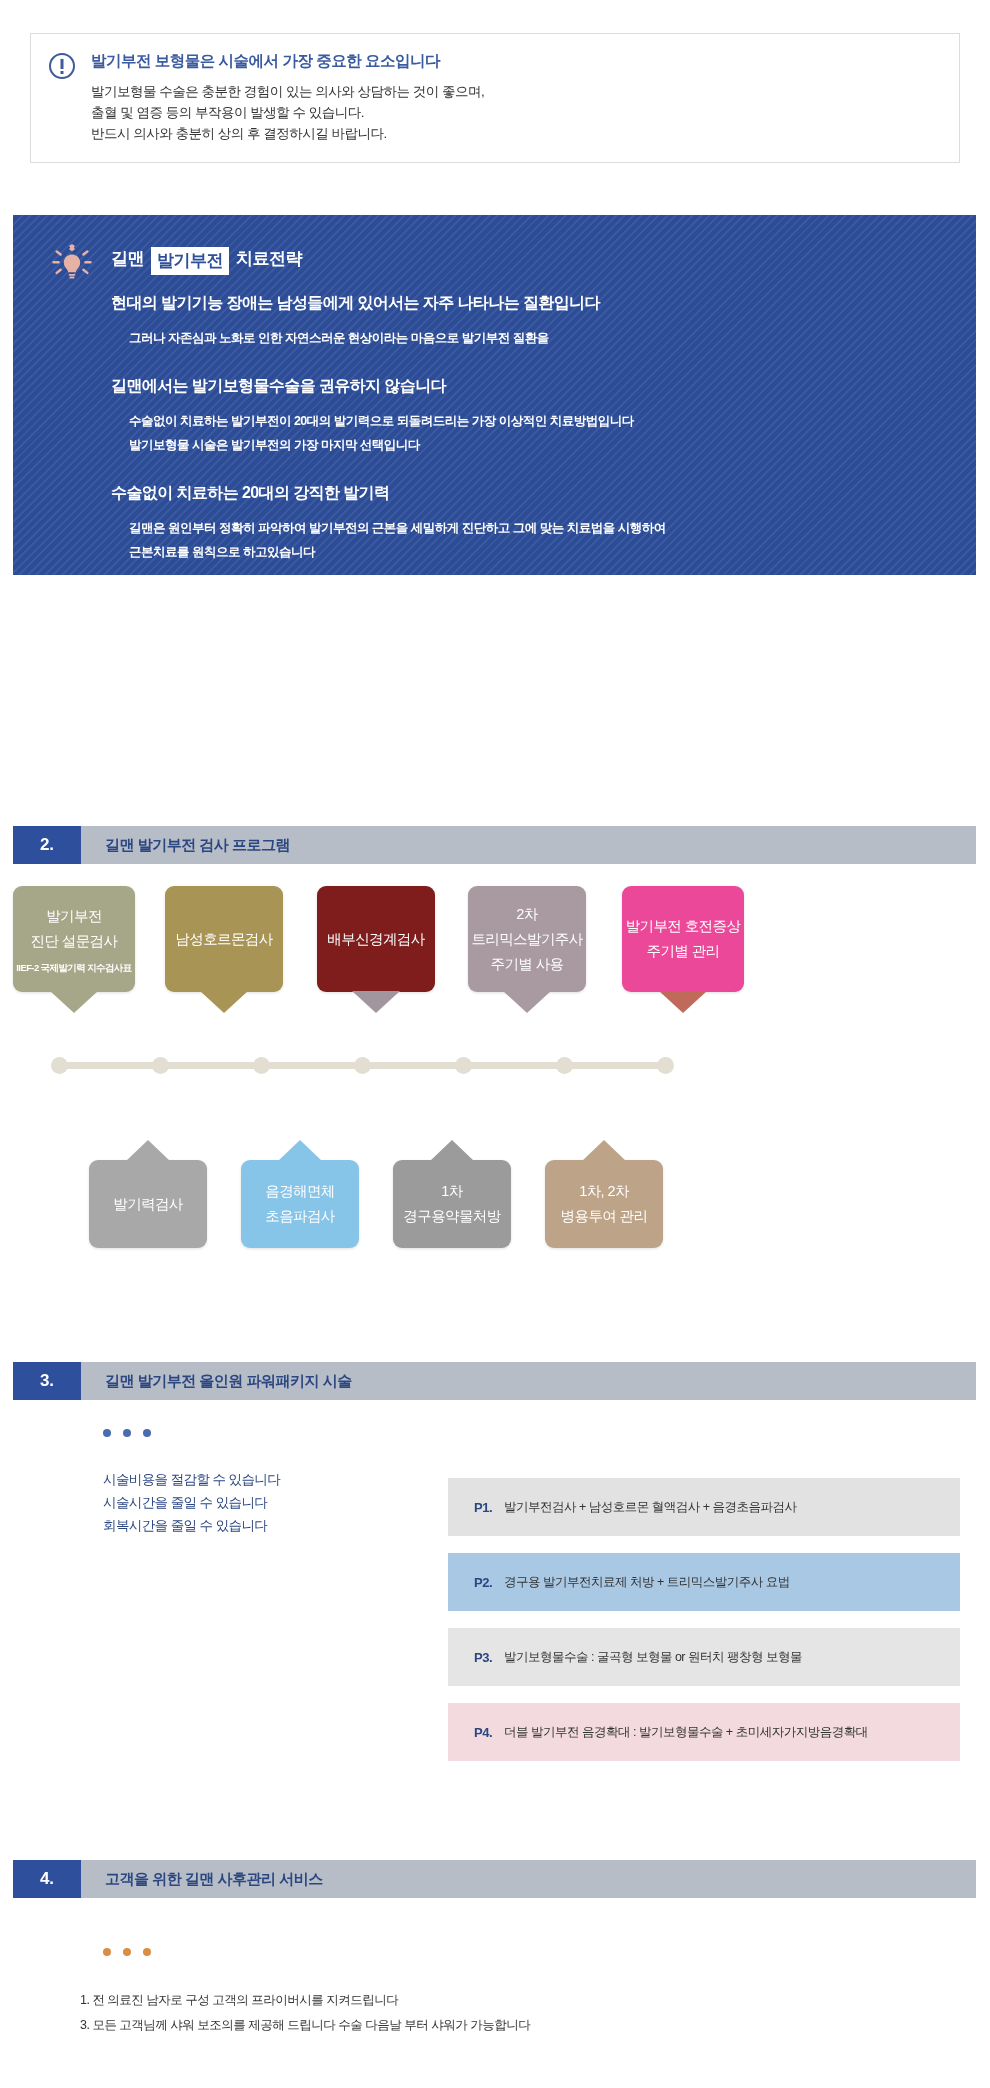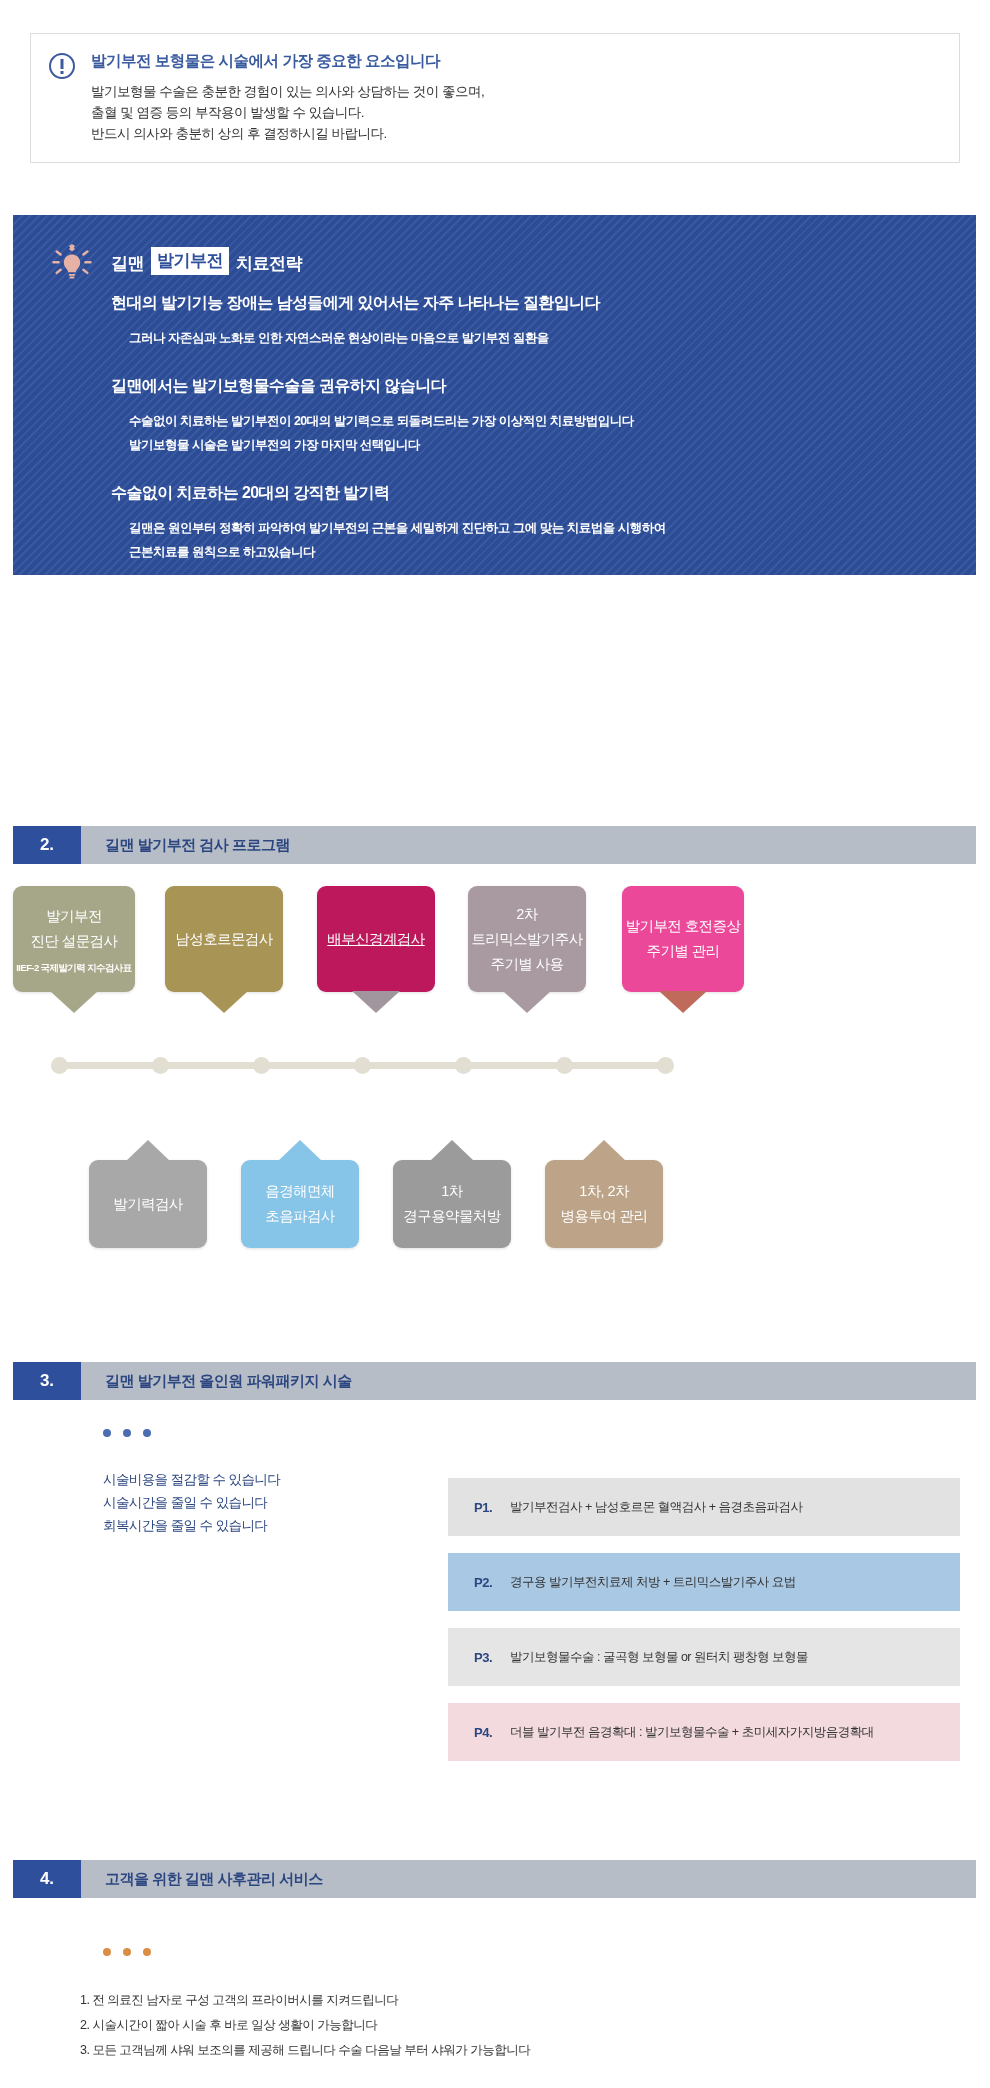--- a/index.html
+++ b/index.html
@@ -84,21 +84,21 @@
     left: 38px; top: 28px;
     width: 42px; height: 42px;
   }
   .strat-head {
     position: absolute;
     left: 98px; top: 32px;
     font-size: 17px;
     font-weight: bold;
     letter-spacing: -0.5px;
     display: flex;
-    align-items: flex-end;
+    align-items: flex-start;
     gap: 7px;
   }
   .hl {
     background: #ffffff;
     color: #2e4f9b;
     padding: 2px 6px 3px 6px;
     font-weight: bold;
   }
   .strat-body {
     position: absolute;
@@ -223,21 +223,21 @@
     position: absolute;
     left: 448px;
     width: 512px; height: 58px;
     display: flex;
     align-items: center;
     padding-left: 26px;
     font-size: 12.5px;
     color: #333333;
     letter-spacing: -0.5px;
   }
-  .pkg b { color: #2b4680; font-size: 13px; margin-right: 18px; }
+  .pkg b { color: #2b4680; font-size: 13px; margin-right: 12px; }
 
   
   .dots4 {
     position: absolute;
     left: 103px; top: 1948px;
     display: flex; gap: 12px;
   }
   .dots4 span { width: 8px; height: 8px; border-radius: 50%; background: #d98e46; }
   .aftercare {
     position: absolute;
@@ -311,21 +311,21 @@
   <div class="fbox down" style="--c:#a6a788;background:#a6a788;left:13px;top:886px;width:122px;height:106px;">
     <div class="l">발기부전</div>
     <div class="l">진단 설문검사</div>
     <div class="small">IIEF-2 국제발기력 지수검사표</div>
   </div>
 
   <div class="fbox down" style="--c:#a89454;background:#a89454;left:165px;top:886px;width:118px;height:106px;">
     <div class="l">남성호르몬검사</div>
   </div>
 
-  <div class="fbox down" style="--c:#a2969e;background:#be185d;left:317px;top:886px;width:118px;height:106px;text-decoration:underline;">
+  <div class="fbox down" style="--c:#a2969e;background:#7f1d1d;left:317px;top:886px;width:118px;height:106px;">
     <div class="l">배부신경계검사</div>
   </div>
 
   <div class="fbox down" style="--c:#a89aa0;background:#a89aa0;left:468px;top:886px;width:118px;height:106px;">
     <div class="l">2차</div>
     <div class="l">트리믹스발기주사</div>
     <div class="l">주기별 사용</div>
   </div>
 
   <div class="fbox down" style="--c:#bf6a5a;background:#ec4899;left:622px;top:886px;width:122px;height:106px;">
@@ -402,15 +402,14 @@
 </div>
 
 <div class="dots4">
   <span></span>
   <span></span>
   <span></span>
 </div>
 
 <div class="aftercare">
   <div>1. 전 의료진 남자로 구성 고객의 프라이버시를 지켜드립니다</div>
-  <div>2. 시술시간이 짧아 시술 후 바로 일상 생활이 가능합니다</div>
   <div>3. 모든 고객님께 샤워 보조의를 제공해 드립니다 수술 다음날 부터 샤워가 가능합니다</div>
 </div>
 
 </body></html>

